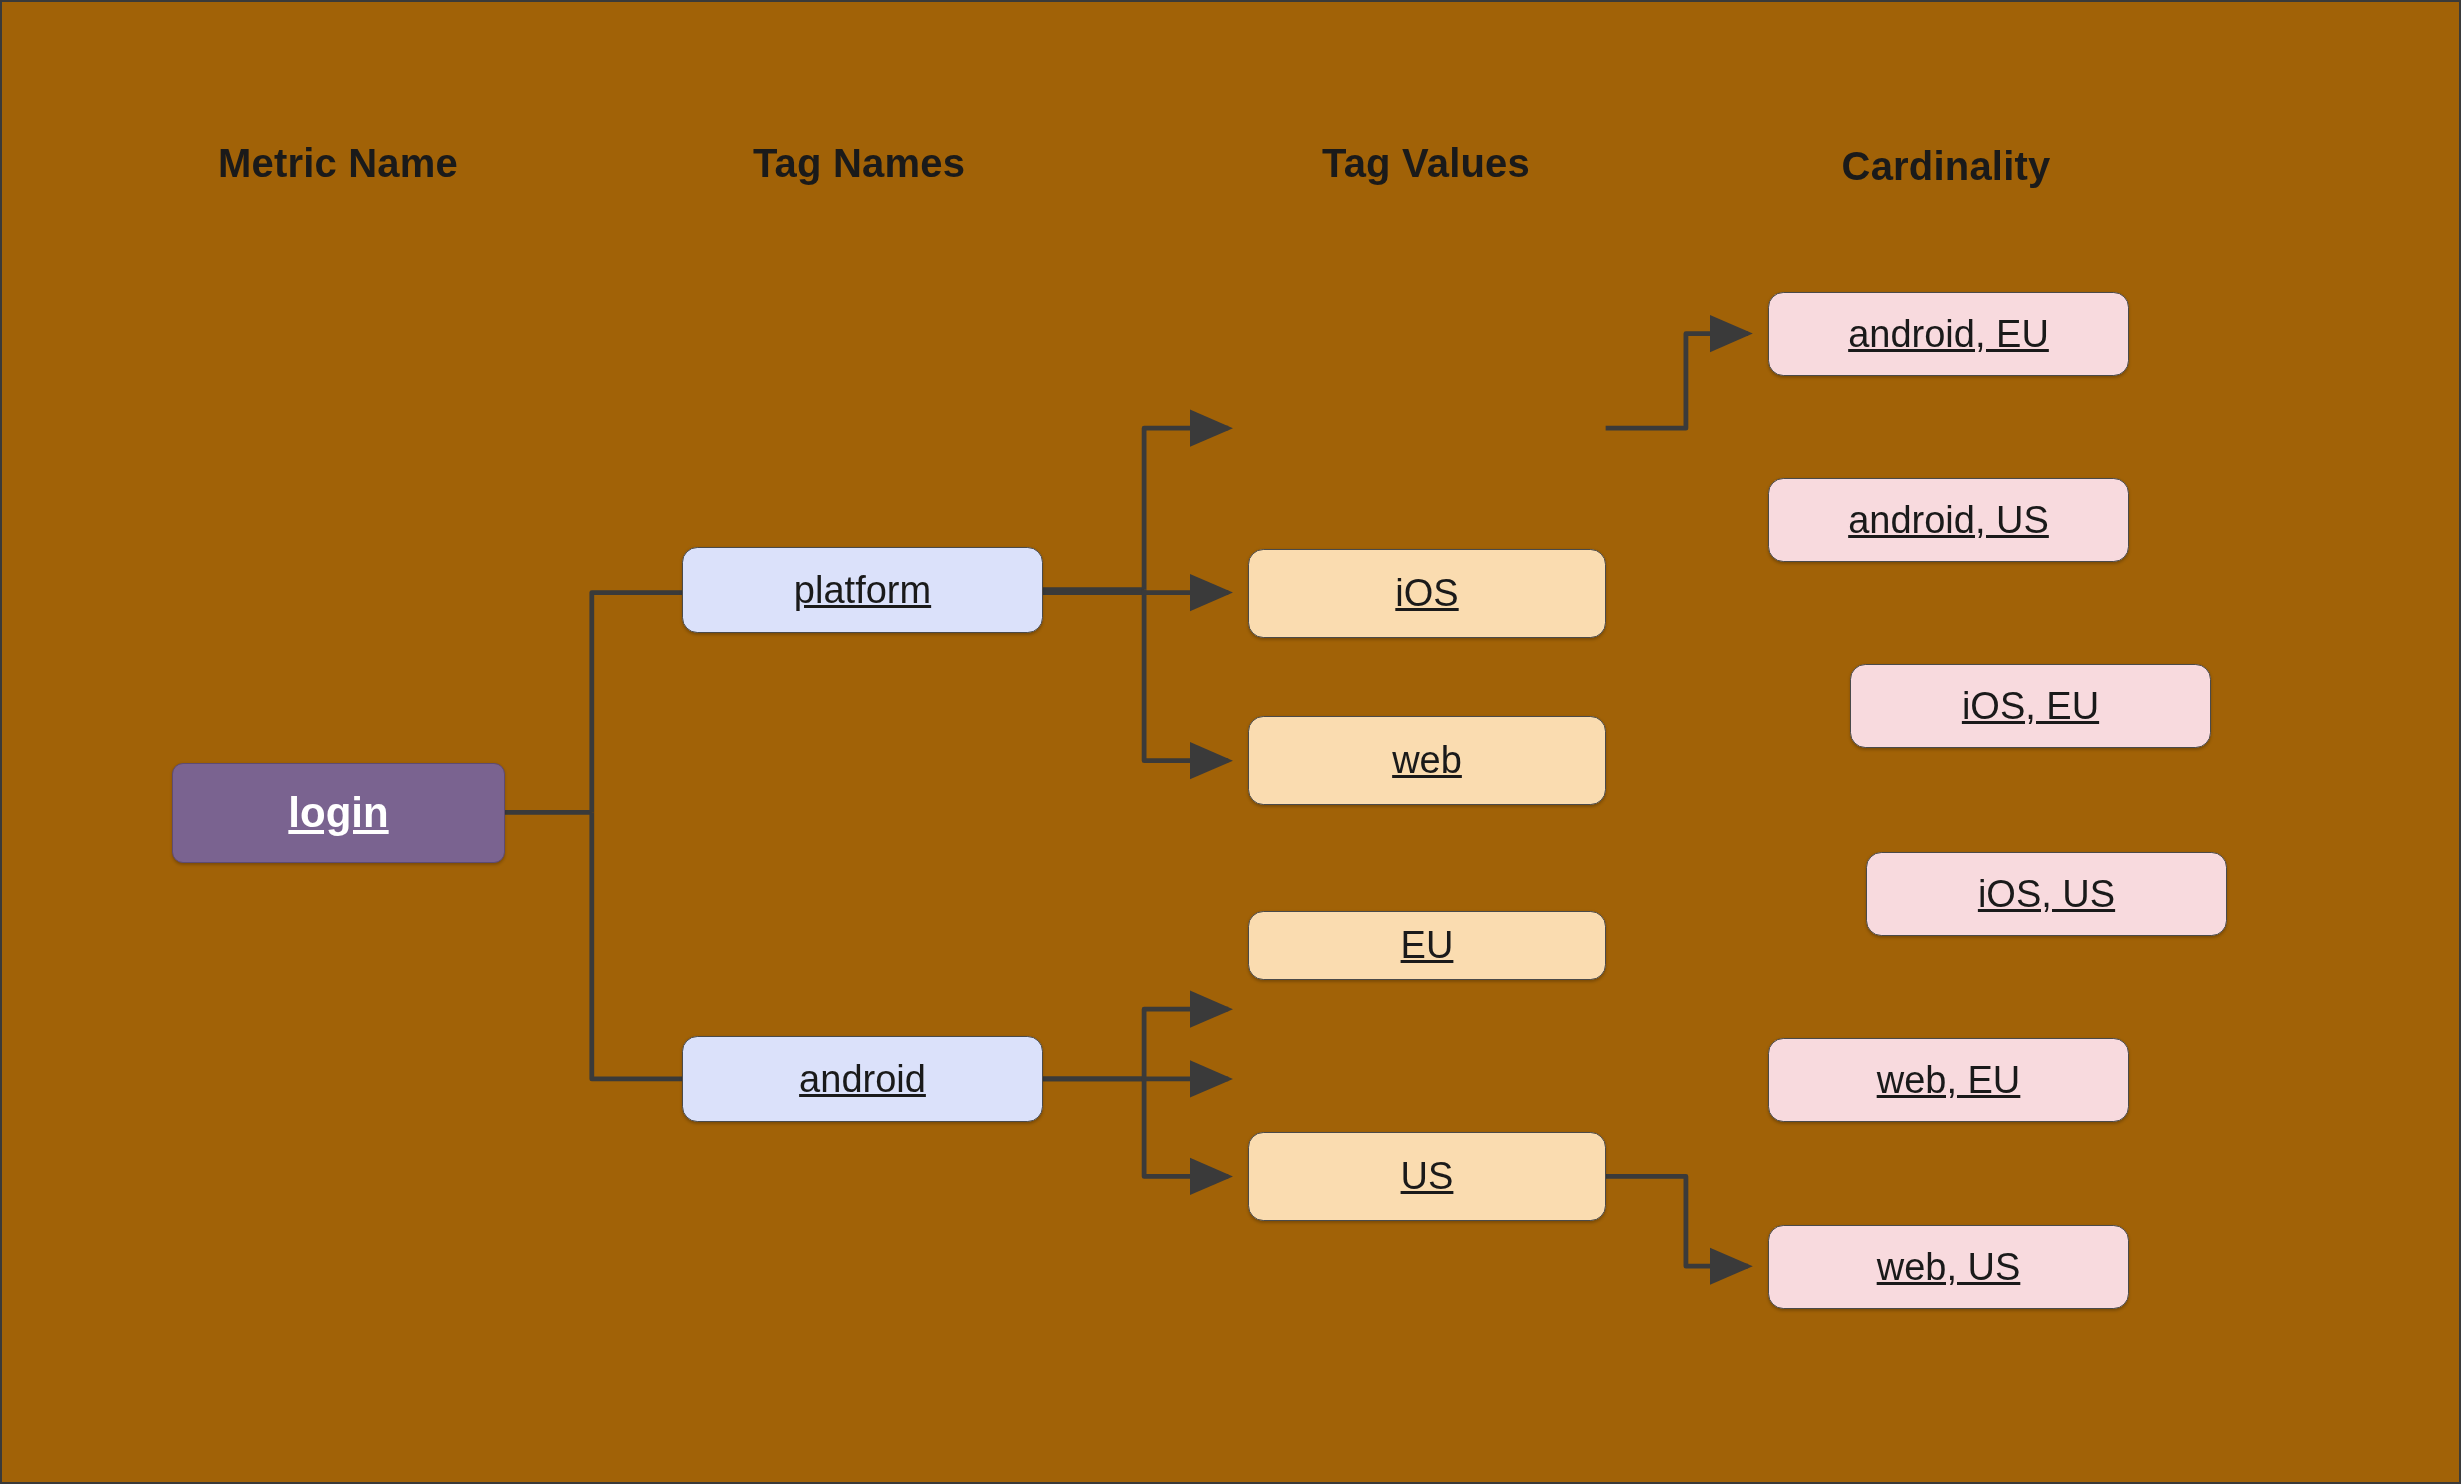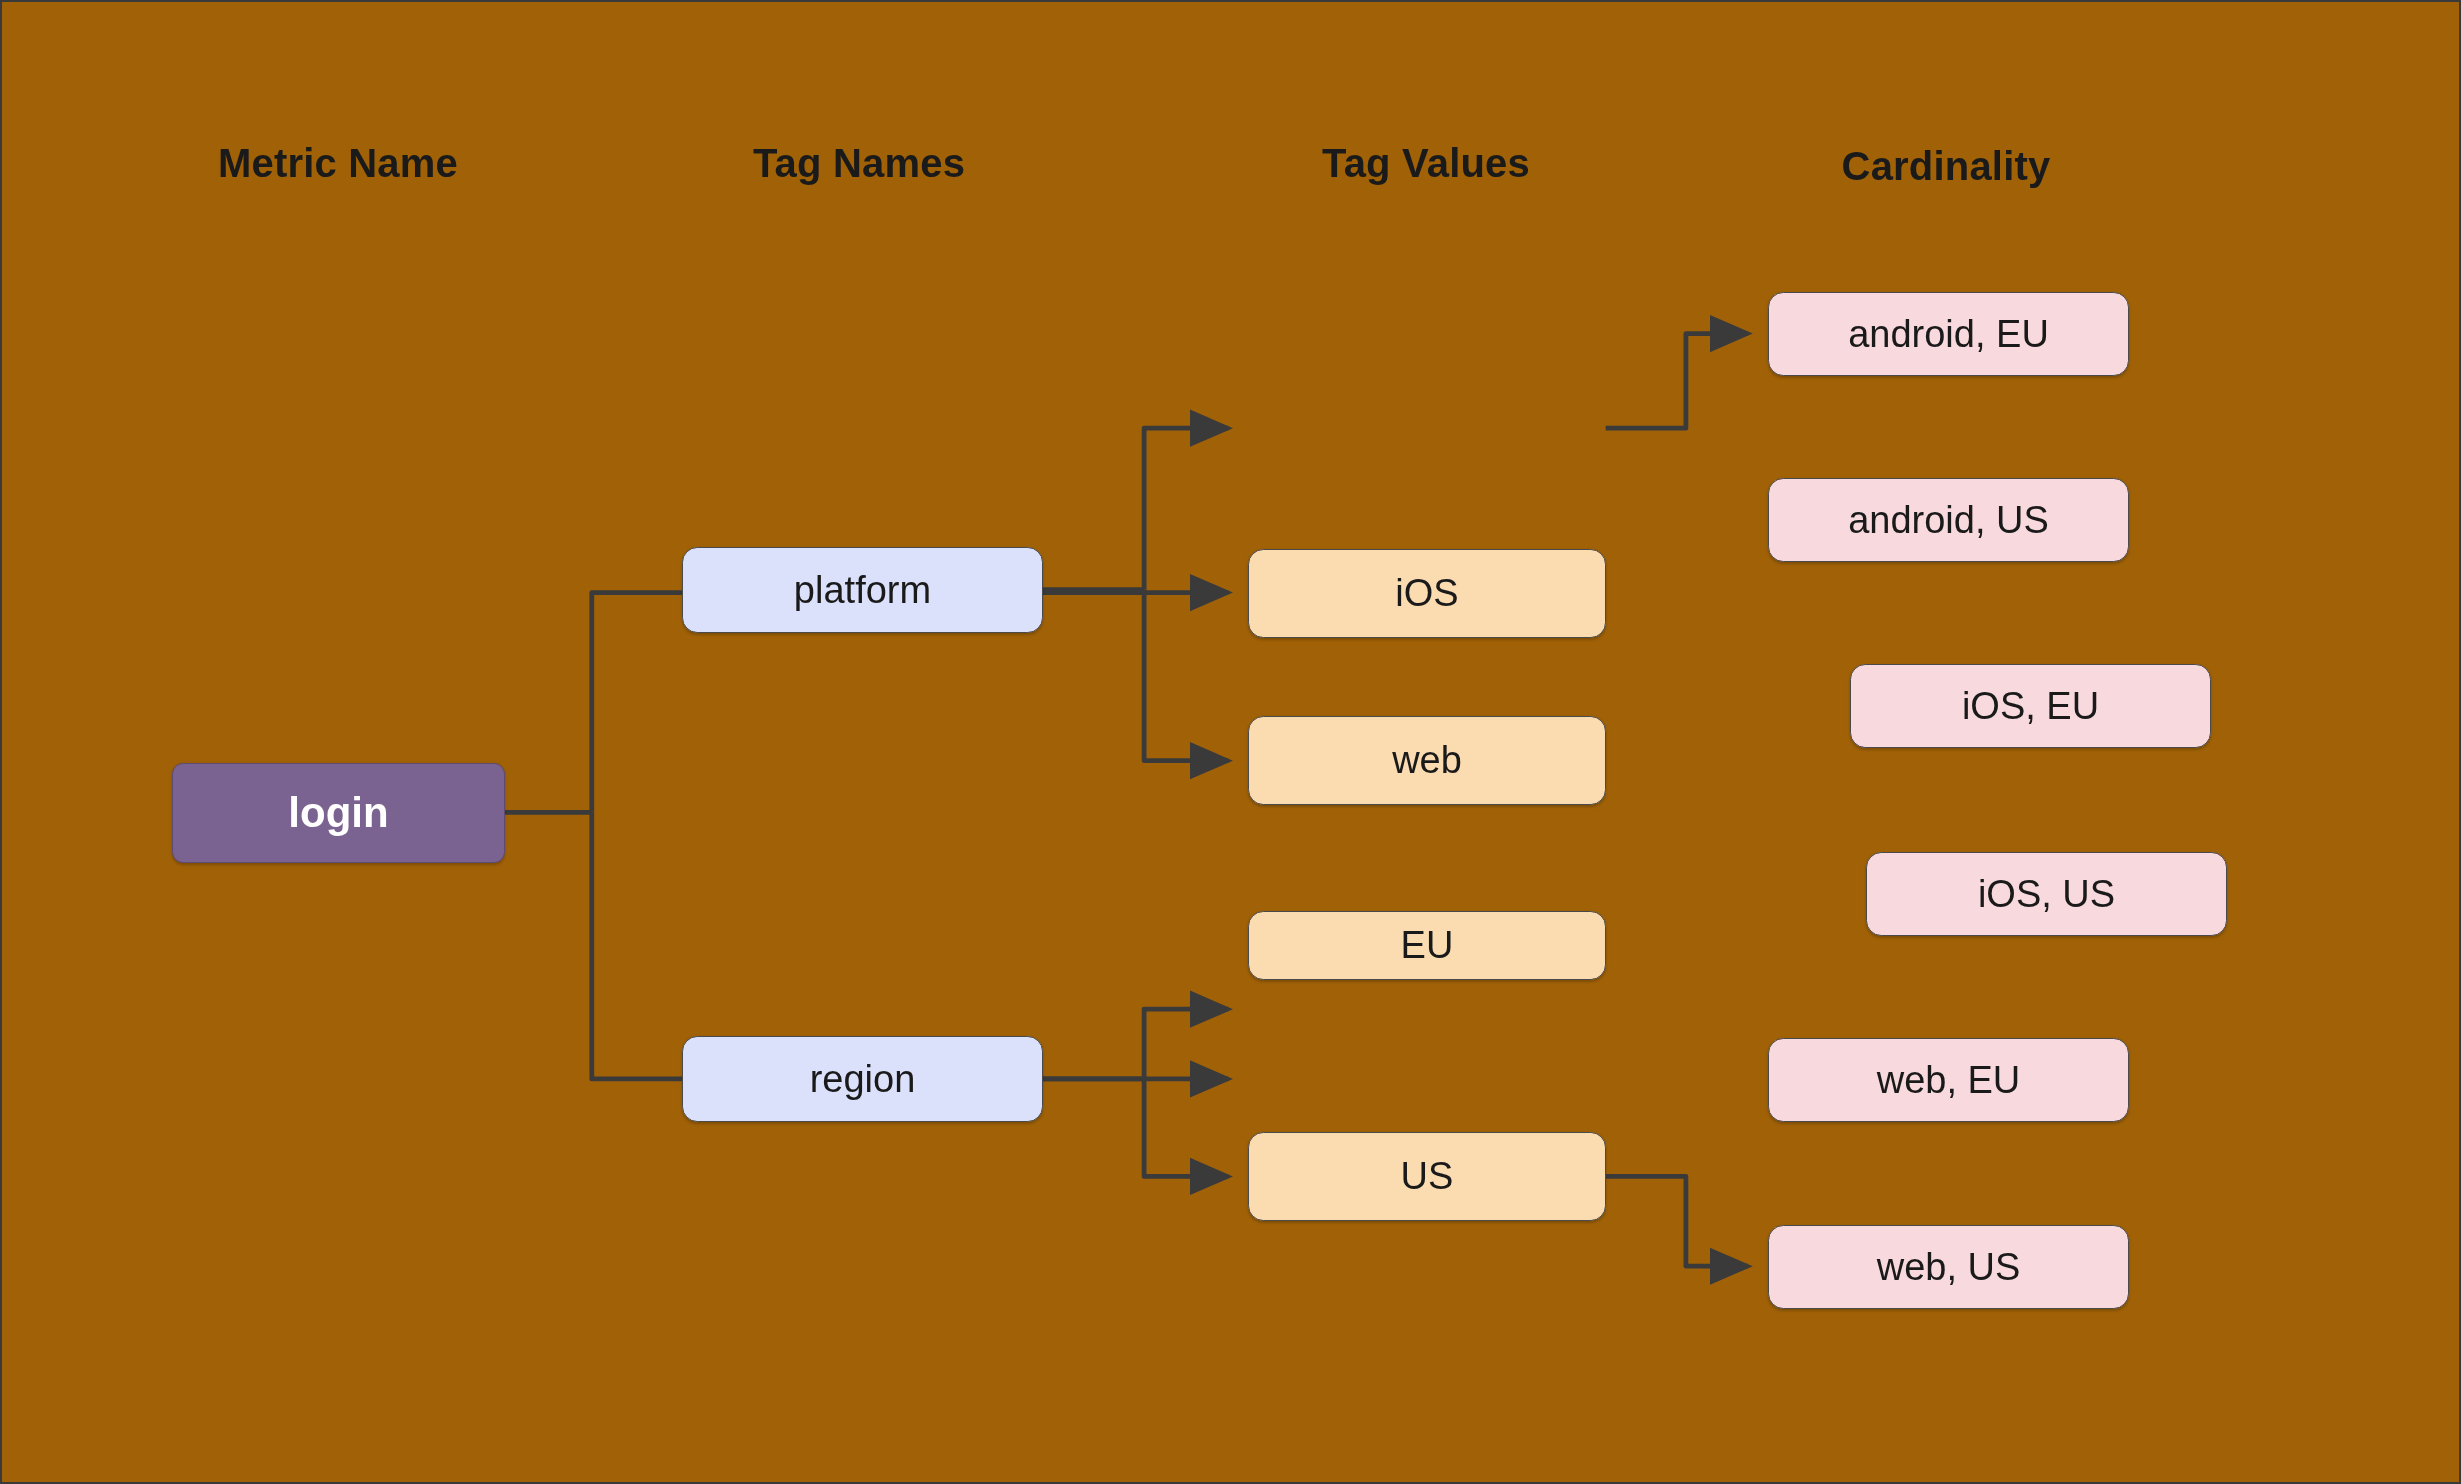--- a/index.html
+++ b/index.html
@@ -44,20 +44,21 @@
     display: flex;
     align-items: center;
     justify-content: center;
     border-radius: 15.3px;
     border: 1.9px solid #4a4a4a;
     color: #1a1a1a;
     font-size: 38px;
     text-align: right;
     white-space: nowrap;
     box-shadow: 0 1.9px 2.9px rgba(0,0,0,0.22);
+    text-decoration: underline;
   }
   .node.metric {
     background: #7a6390;
     border-color: #5e4b72;
     color: #ffffff;
     font-weight: bold;
     font-size: 42px;
   }
   .node.tagname {
     background: #dbe1fa;
@@ -104,21 +105,21 @@
   </svg>
 
   <div class="col-header" style="left:336px; top:139px;">Metric Name</div>
   <div class="col-header" style="left:857px; top:139px;">Tag Names</div>
   <div class="col-header" style="left:1424px; top:139px;">Tag Values</div>
   <div class="col-header" style="left:1944px; top:142px;">Cardinality</div>
 
   <div class="node metric" style="left:170px; top:761px; width:333px; height:100px;border-radius:11px;">login</div>
 
   <div class="node tagname" style="left:680px; top:545px; width:361px; height:86px;">platform</div>
-  <div class="node tagname" style="left:680px; top:1034px; width:361px; height:86px;">region</div>
+  <div class="node tagname" style="left:680px; top:1034px; width:361px; height:86px;">android</div>
 
   <div class="node tagvalue" style="left:1246px; top:547px; width:358px; height:89px;">iOS</div>
   <div class="node tagvalue" style="left:1246px; top:714px; width:358px; height:89px;">web</div>
   <div class="node tagvalue" style="left:1246px; top:909px; width:358px; height:69px;">EU</div>
   <div class="node tagvalue" style="left:1246px; top:1130px; width:358px; height:89px;">US</div>
 
   <div class="node cardinality" style="left:1766px; top:290px; width:361px; height:84px;">android, EU</div>
   <div class="node cardinality" style="left:1766px; top:476px; width:361px; height:84px;">android, US</div>
   <div class="node cardinality" style="left:1848px; top:662px; width:361px; height:84px;">iOS, EU</div>
   <div class="node cardinality" style="left:1864px; top:850px; width:361px; height:84px;">iOS, US</div>

